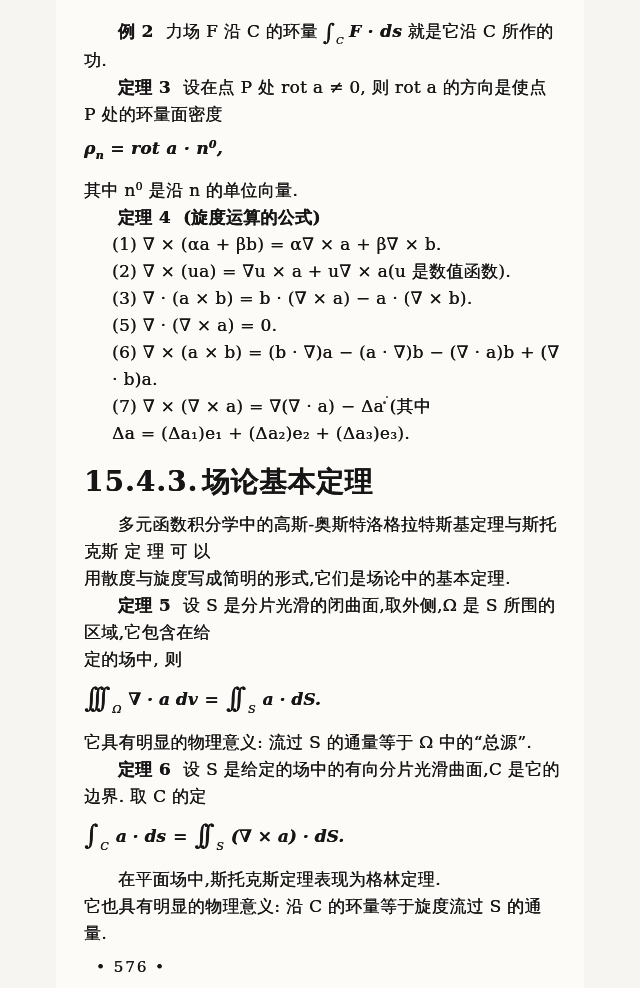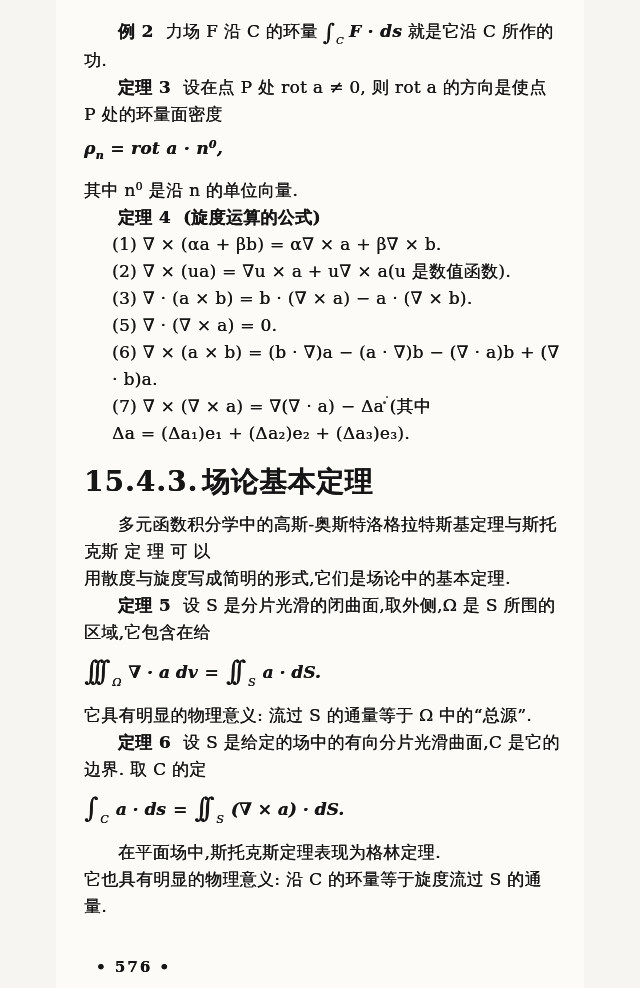--- a/index.html
+++ b/index.html
@@ -26,21 +26,21 @@
   .mi { font-style:italic; font-weight:bold; }
   .int { font-size:27px; letter-spacing:-0.30em; margin-right:0.38em; position:relative; top:2px; font-weight:normal; }
   .isub { font-size:11px; font-style:italic; position:relative; top:8px; margin-right:7px; }
   .mid { margin:0 7px; font-weight:bold; }
   .inline-int { font-size:23px; position:relative; top:3px; margin:0 1px 0 5px; }
   .inline-isub { font-size:10px; font-style:italic; position:relative; top:7px; margin-right:5px; }
   .ss { font-size:11px; }
   .sub { vertical-align:-5px; }
   .sup { vertical-align:6px; }
   .fm-sm { line-height:30px; margin:2px 0; }
-  .pagenum { position:absolute; left:40px; bottom:12px; font-weight:bold; font-size:15px; letter-spacing:2px; }
+  .pagenum { position:absolute; left:40px; bottom:12px; font-weight:normal; font-size:15px; letter-spacing:2px; }
   .speck { position:absolute; background:#3a3a3a; border-radius:50%; }
 </style>
 </head>
 <body>
 
 <div class="page">
   <div class="content">
 
     <div class="line fl">
       <span class="blabel">例 2</span><span>力场 F 沿 C 的环量</span><span class="inline-int">∫</span><span class="inline-isub">C</span><span class="mi">F · ds</span>
@@ -72,20 +72,21 @@
 
     <h2 class="sec-head">
       <span class="num">15.4.3.</span><span>场论基本定理</span>
     </h2>
     <div class="line fl">多元函数积分学中的高斯-奥斯特洛格拉特斯基定理与斯托克斯 定 理 可 以</div>
     <div class="line">用散度与旋度写成简明的形式,它们是场论中的基本定理.</div>
 
     <div class="line fl">
       <span class="blabel">定理 5</span><span>设 S 是分片光滑的闭曲面,取外侧,Ω 是 S 所围的区域,它包含在给</span>
     </div>
+    <div class="line">定的场中, 则</div>
     <div class="formula center">
       <span class="int">∫∫∫</span><span class="isub">Ω</span><span class="mi">∇ · a dv</span><span class="mid">=</span><span class="int">∫∫</span><span class="isub">S</span><span class="mi">a · dS.</span>
     </div>
     <div class="line">它具有明显的物理意义: 流过 S 的通量等于 Ω 中的“总源”.</div>
 
     <div class="line fl">
       <span class="blabel">定理 6</span><span>设 S 是给定的场中的有向分片光滑曲面,C 是它的边界. 取 C 的定</span>
     </div>
     <div class="formula center">
       <span class="int">∫</span><span class="isub">C</span><span class="mi">a · ds</span><span class="mid">=</span><span class="int">∫∫</span><span class="isub">S</span><span class="mi">(∇ × a) · dS.</span>

